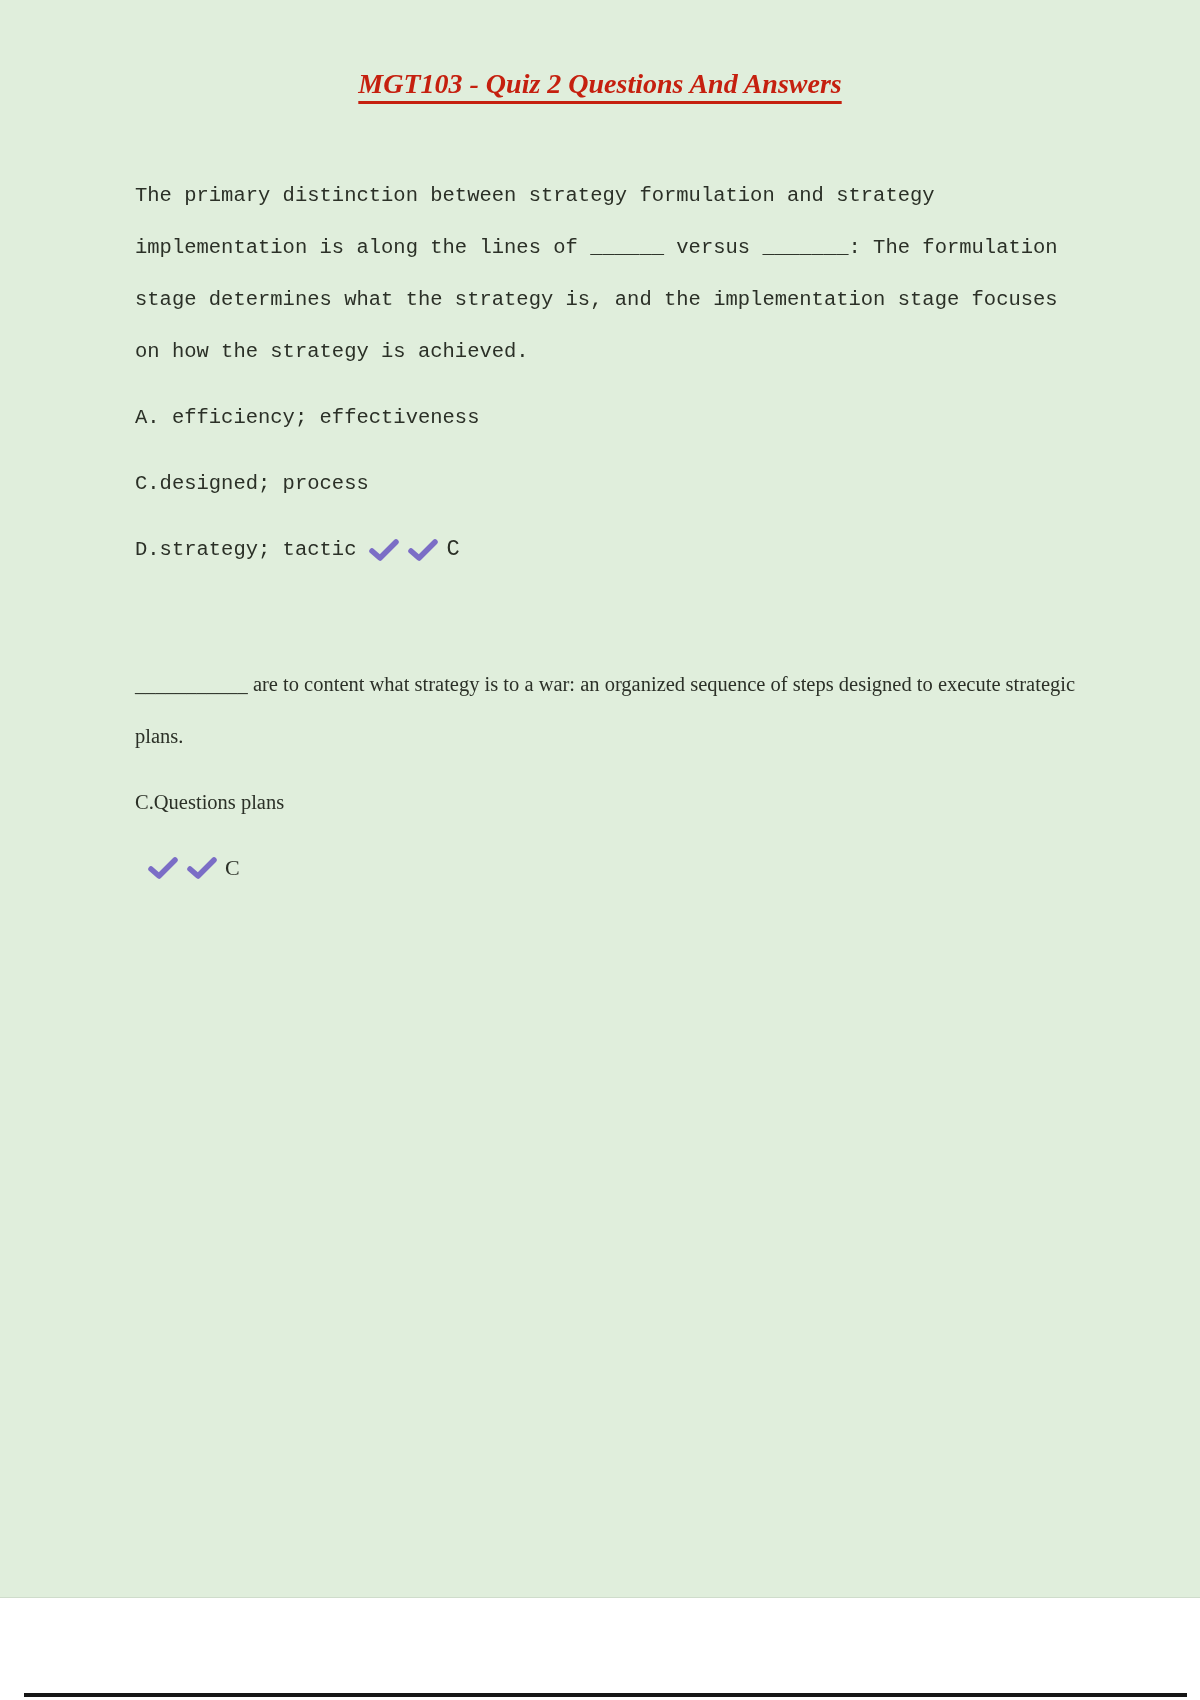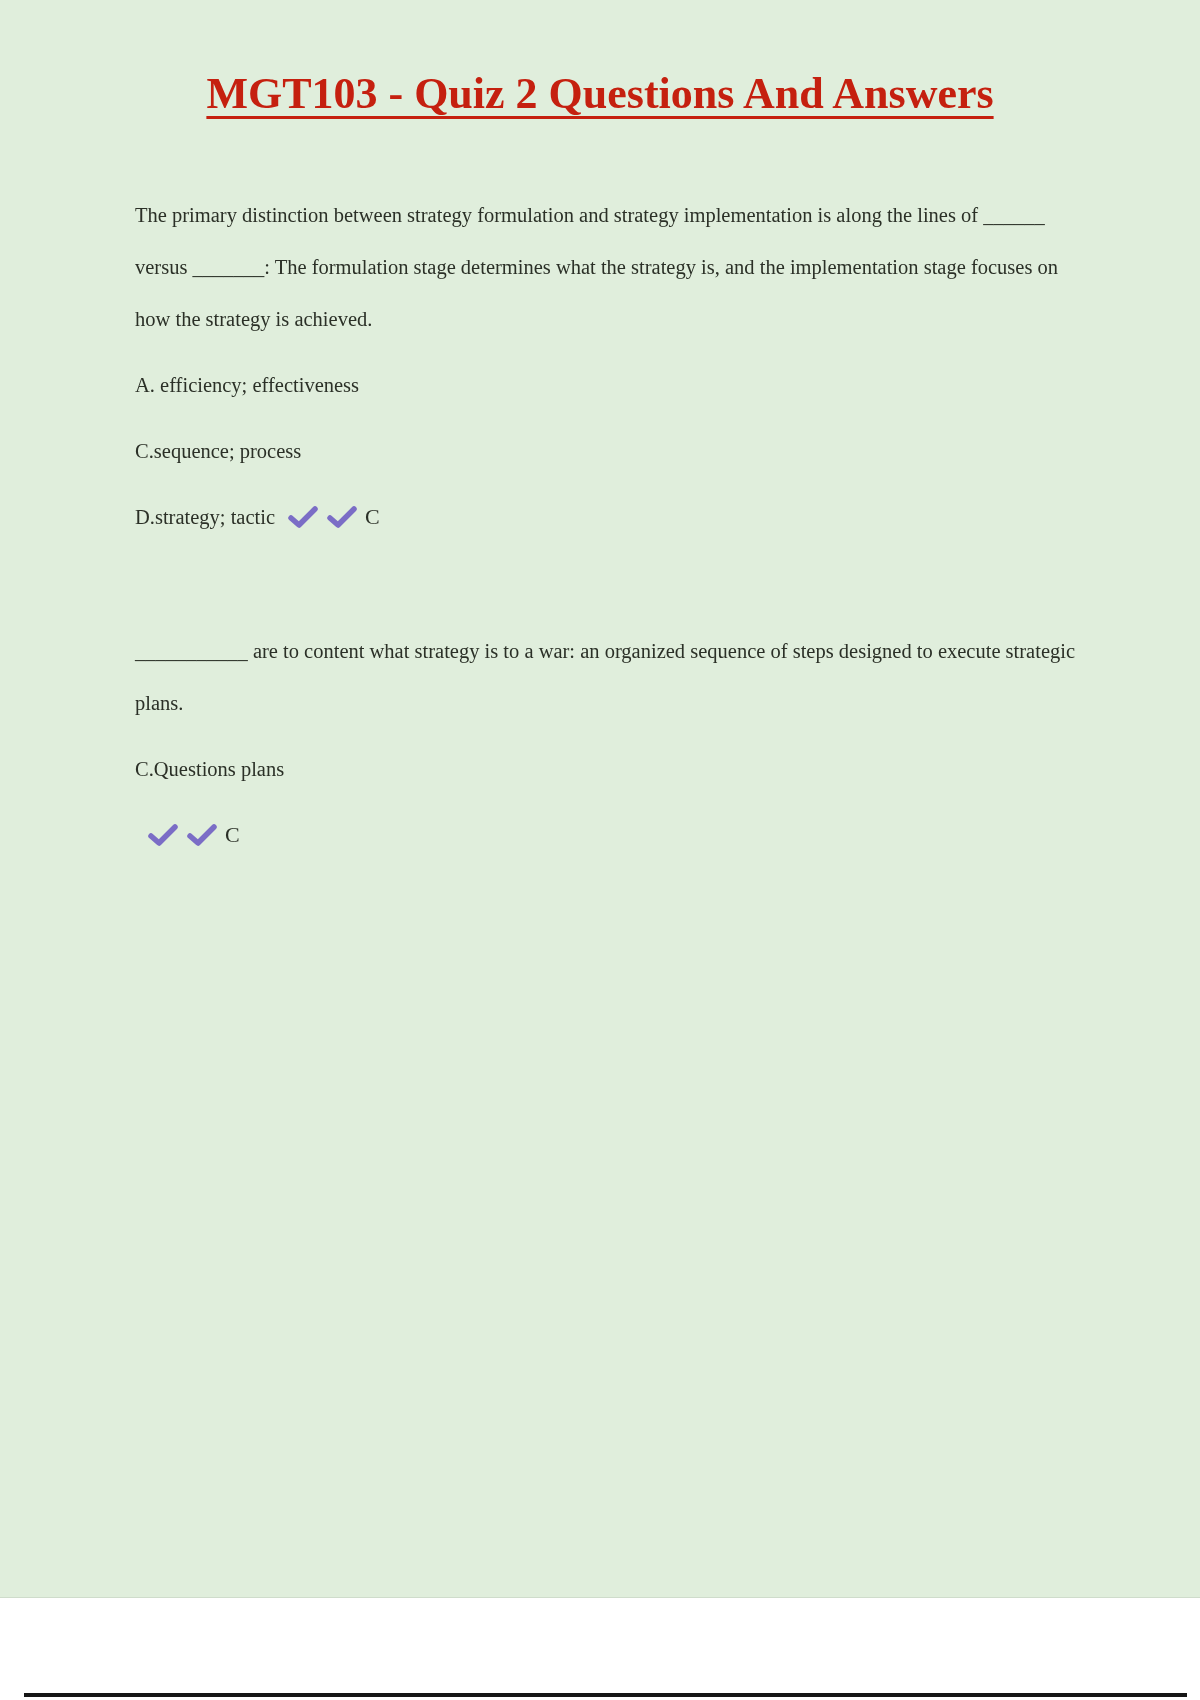--- a/index.html
+++ b/index.html
@@ -26,38 +26,40 @@
     width: 1200px;
     height: 1598px;
     background: var(--background, #e0eedc);
     border-bottom: 1px solid #cfdccb;
     box-sizing: border-box;
   }
   .title {
     margin: 0;
     padding-top: 68px;
     text-align: center;
-    font-size: 44px;
+    font-size: 28px;
     font-weight: bold;
     color: var(--title, #c5200f);
     text-decoration: underline;
     text-decoration-thickness: 3px;
     text-underline-offset: 8px;
+    font-style: italic;
   }
   .content {
     margin-left: 135px;
     width: 950px;
     color: var(--text, #2b3027);
     font-size: 20.5px;
   }
   .question {
     margin-top: 82px;
   }
   .question.first {
     margin-top: 70px;
+    font-family: Liberation Mono, monospace;
   }
   .question.third {
     margin-top: 88px;
   }
   .q-text {
     margin: 0;
     line-height: 52px;
   }
   .option {
     margin-top: 14px;
@@ -107,21 +109,21 @@
     <h1 class="title">MGT103 - Quiz 2 Questions And Answers</h1>
 
     <div class="content">
 
       <section class="question first">
         <p class="q-text">The primary distinction between strategy formulation and strategy implementation is along the lines of ______ versus _______: The formulation stage determines what the strategy is, and the implementation stage focuses on how the strategy is achieved.</p>
         <div class="option">
           <span class="label">A. efficiency; effectiveness</span>
         </div>
         <div class="option">
-          <span class="label">C.sequence; process</span>
+          <span class="label">C.designed; process</span>
         </div>
         <div class="option">
           <span class="label">D.strategy; tactic</span>
           <span class="checks">
             <svg class="check" viewBox="0 0 32 24">
                 <path d="M4 13 L12 20 L28 4"></path>
               </svg>
             <svg class="check" viewBox="0 0 32 24">
                 <path d="M4 13 L12 20 L28 4"></path>
               </svg>

